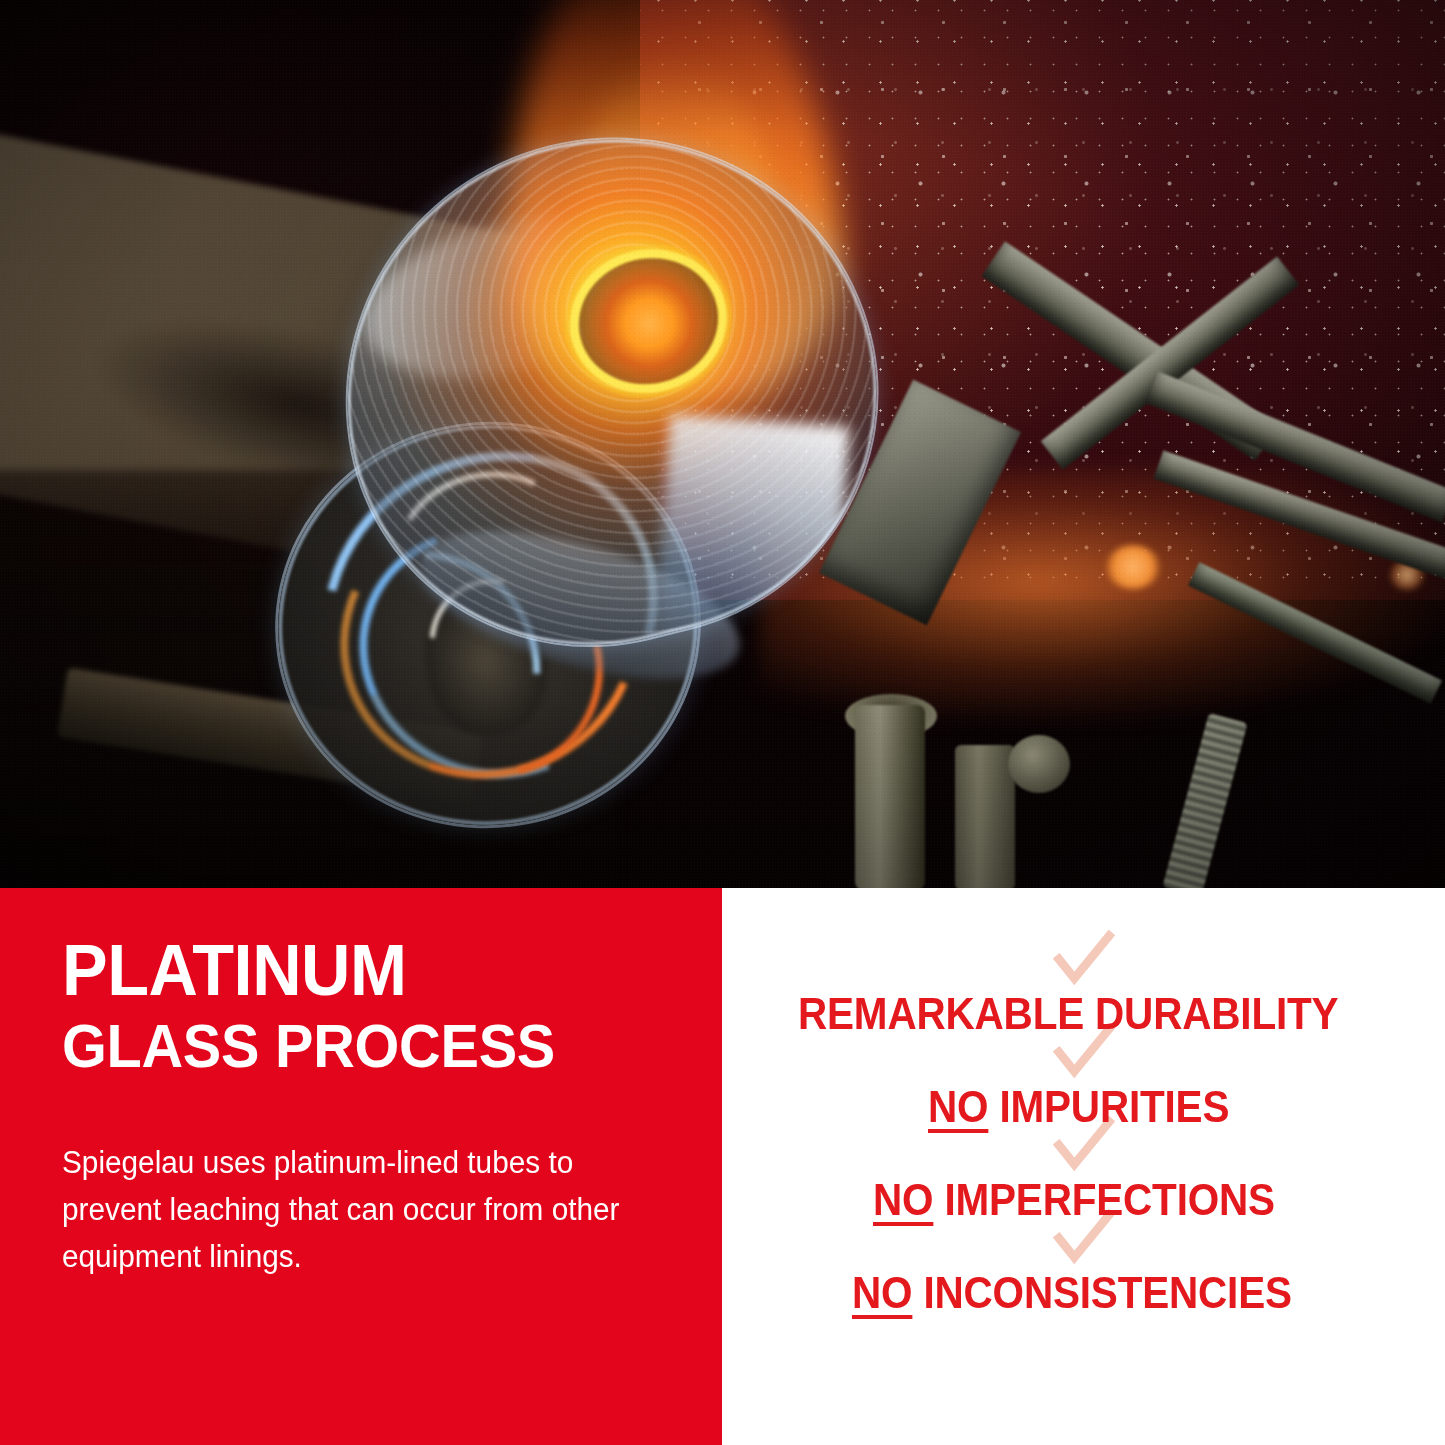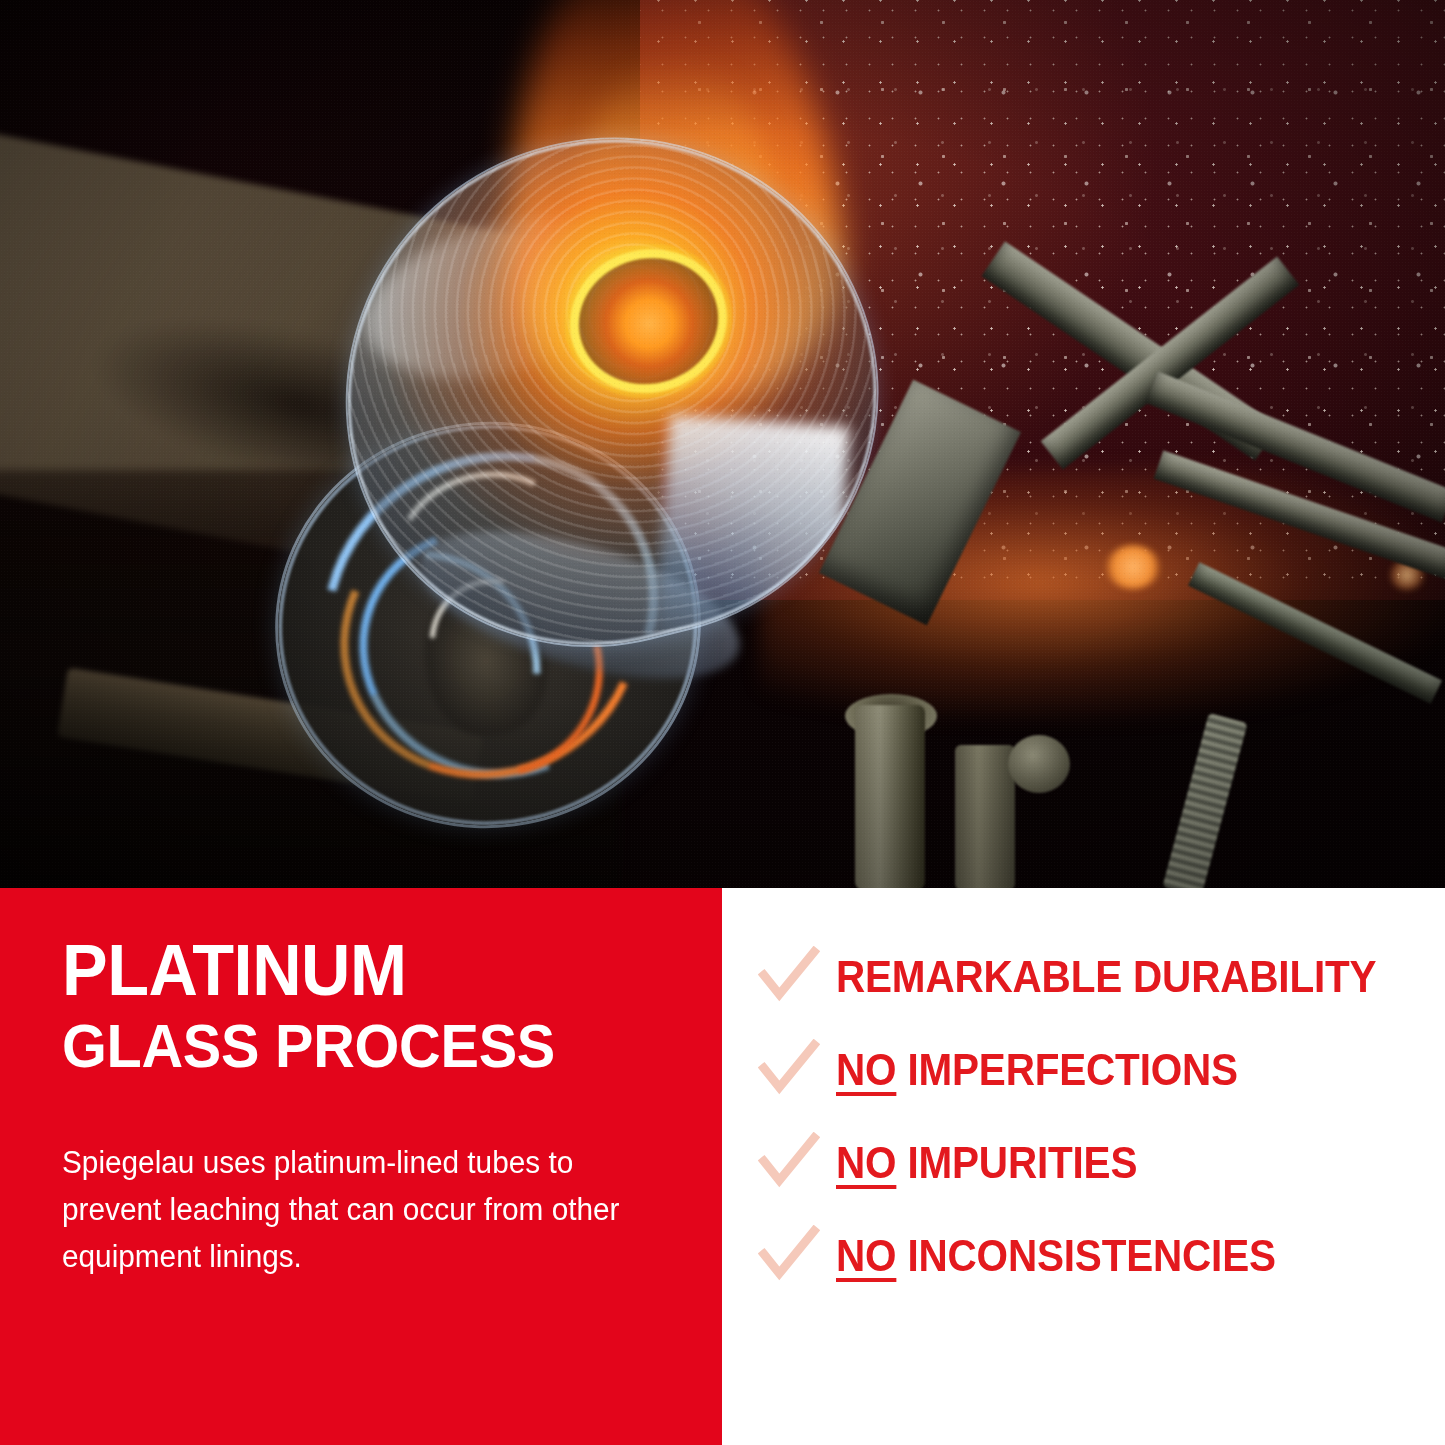--- a/index.html
+++ b/index.html
@@ -310,20 +310,21 @@
   .white-panel {
     position:absolute; left:722px; top:0; width:723px; height:557px;
     background:#ffffff;
     padding:42px 20px 0 36px;
   }
   .benefit-list { list-style:none; }
   .benefit-item {
     display:flex;
     align-items:center;
     height:93px;
+    flex-direction:column;
   }
   .check-icon {
     flex:0 0 auto;
     width:62px; height:62px;
     margin-right:16px;
     display:block;
   }
   .benefit-label {
     color:#E3191E;
     font-size:44px;
@@ -420,30 +421,30 @@
             <span class="neg"></span><span>REMARKABLE DURABILITY</span>
           </span>
         </li>
 
 
         <li class="benefit-item">
           <svg class="check-icon" viewBox="0 0 64 64">
             <path d="M6 30 L22 50 L58 6" fill="none" stroke="#F5C9BA" stroke-width="9" stroke-linecap="square"></path>
           </svg>
           <span class="benefit-label">
-            <span class="neg">NO</span>&nbsp;<span>IMPERFECTIONS</span>
+            <span class="neg">NO</span>&nbsp;<span>IMPURITIES</span>
           </span>
         </li>
 
         <li class="benefit-item">
           <svg class="check-icon" viewBox="0 0 64 64">
             <path d="M6 30 L22 50 L58 6" fill="none" stroke="#F5C9BA" stroke-width="9" stroke-linecap="square"></path>
           </svg>
           <span class="benefit-label">
-            <span class="neg">NO</span>&nbsp;<span>IMPURITIES</span>
+            <span class="neg">NO</span>&nbsp;<span>IMPERFECTIONS</span>
           </span>
         </li>
 
         <li class="benefit-item">
           <svg class="check-icon" viewBox="0 0 64 64">
             <path d="M6 30 L22 50 L58 6" fill="none" stroke="#F5C9BA" stroke-width="9" stroke-linecap="square"></path>
           </svg>
           <span class="benefit-label">
             <span class="neg">NO</span>&nbsp;<span>INCONSISTENCIES</span>
           </span>

